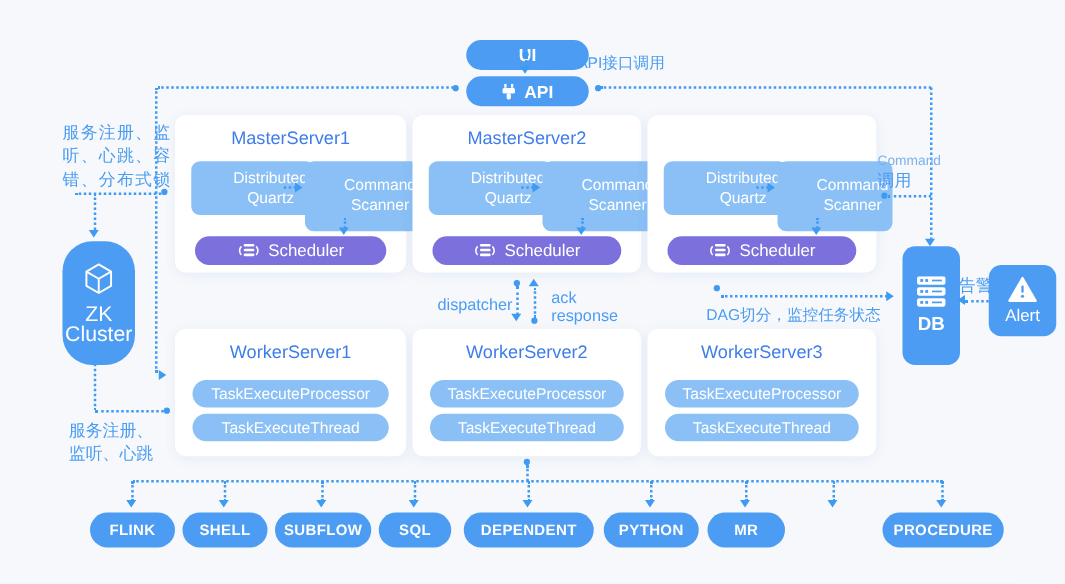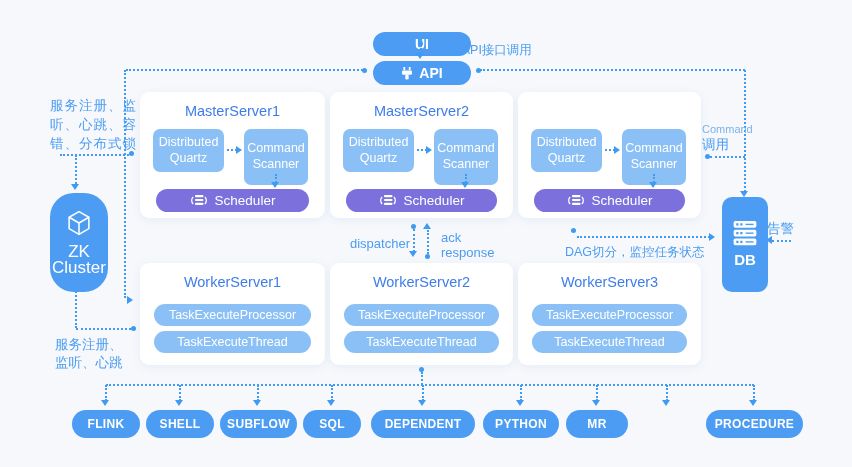--- a/index.html
+++ b/index.html
@@ -19,21 +19,21 @@
   .node{position:absolute;background:var(--primary);border-radius:10px;color:#fff;
         display:flex;flex-direction:column;align-items:center;justify-content:center;
         text-align:center;white-space:pre-line;}
   
   .server{position:absolute;background:#fff;border-radius:9px;
           box-shadow:0 2px 10px rgba(50,100,190,.08);}
   .srv-title{position:absolute;top:11px;left:0;right:0;text-align:center;
              color:var(--title);font-size:14.5px;font-weight:500;}
   .comp{position:absolute;background:var(--light);border-radius:7px;color:#fff;
         font-size:12.5px;font-weight:500;display:flex;align-items:center;
-        justify-content:center;text-align:center;line-height:1.25;}
+        justify-content:center;text-align:center;line-height:1.25;padding-left:28px;}
   .quartz{left:13px;top:37px;width:71px;height:43px;}
   .scanner{left:104px;top:37px;width:64px;height:56px;}
   .sched{position:absolute;left:16px;right:16px;top:97px;height:23px;border-radius:12px;
          background:var(--purple);color:#fff;display:flex;align-items:center;
          justify-content:center;gap:7px;font-size:13.5px;font-weight:500;}
   .wpill{position:absolute;left:14px;right:14px;height:22px;border-radius:11px;
          background:var(--light);color:#fff;font-size:12.5px;font-weight:500;
          display:flex;align-items:center;justify-content:center;}
   .wp1{top:41px}.wp2{top:68px}
   
@@ -215,20 +215,28 @@
           <rect x="10.5" y="17.8" width="7" height="1.2"></rect>
       </g>
     </svg>
     <span>DB</span>
   </div>
 
   <div class="lbl" style="left:767px;top:220px;font-size:13.5px;">告警</div>
   <div class="ah left" style="left:766px;top:236px;"></div>
   <div class="dl h" style="left:772px;top:239.5px;width:19px;"></div>
 
+  <div class="node" id="alert" style="left:791px;top:212px;width:54px;height:57px;gap:3px;font-size:13.5px;">
+    <svg width="24" height="21" viewBox="0 0 26 23">
+      <path d="M13 1.5 24.5 21.5H1.5Z" fill="#fff" stroke="#fff" stroke-width="2" stroke-linejoin="round"></path>
+      <rect x="12" y="8" width="2" height="6.5" rx="1" fill="#4B9CF2"></rect>
+      <circle cx="13" cy="17.5" r="1.4" fill="#4B9CF2"></circle>
+    </svg>
+    <span>Alert</span>
+  </div>
 
   <div class="server" style="left:140px;top:263px;width:185px;height:102px;">
     <div class="srv-title">WorkerServer1</div>
     <div class="wpill wp1">TaskExecuteProcessor</div>
     <div class="wpill wp2">TaskExecuteThread</div>
   </div>
   <div class="server" style="left:330px;top:263px;width:183px;height:102px;">
     <div class="srv-title">WorkerServer2</div>
     <div class="wpill wp1">TaskExecuteProcessor</div>
     <div class="wpill wp2">TaskExecuteThread</div>

